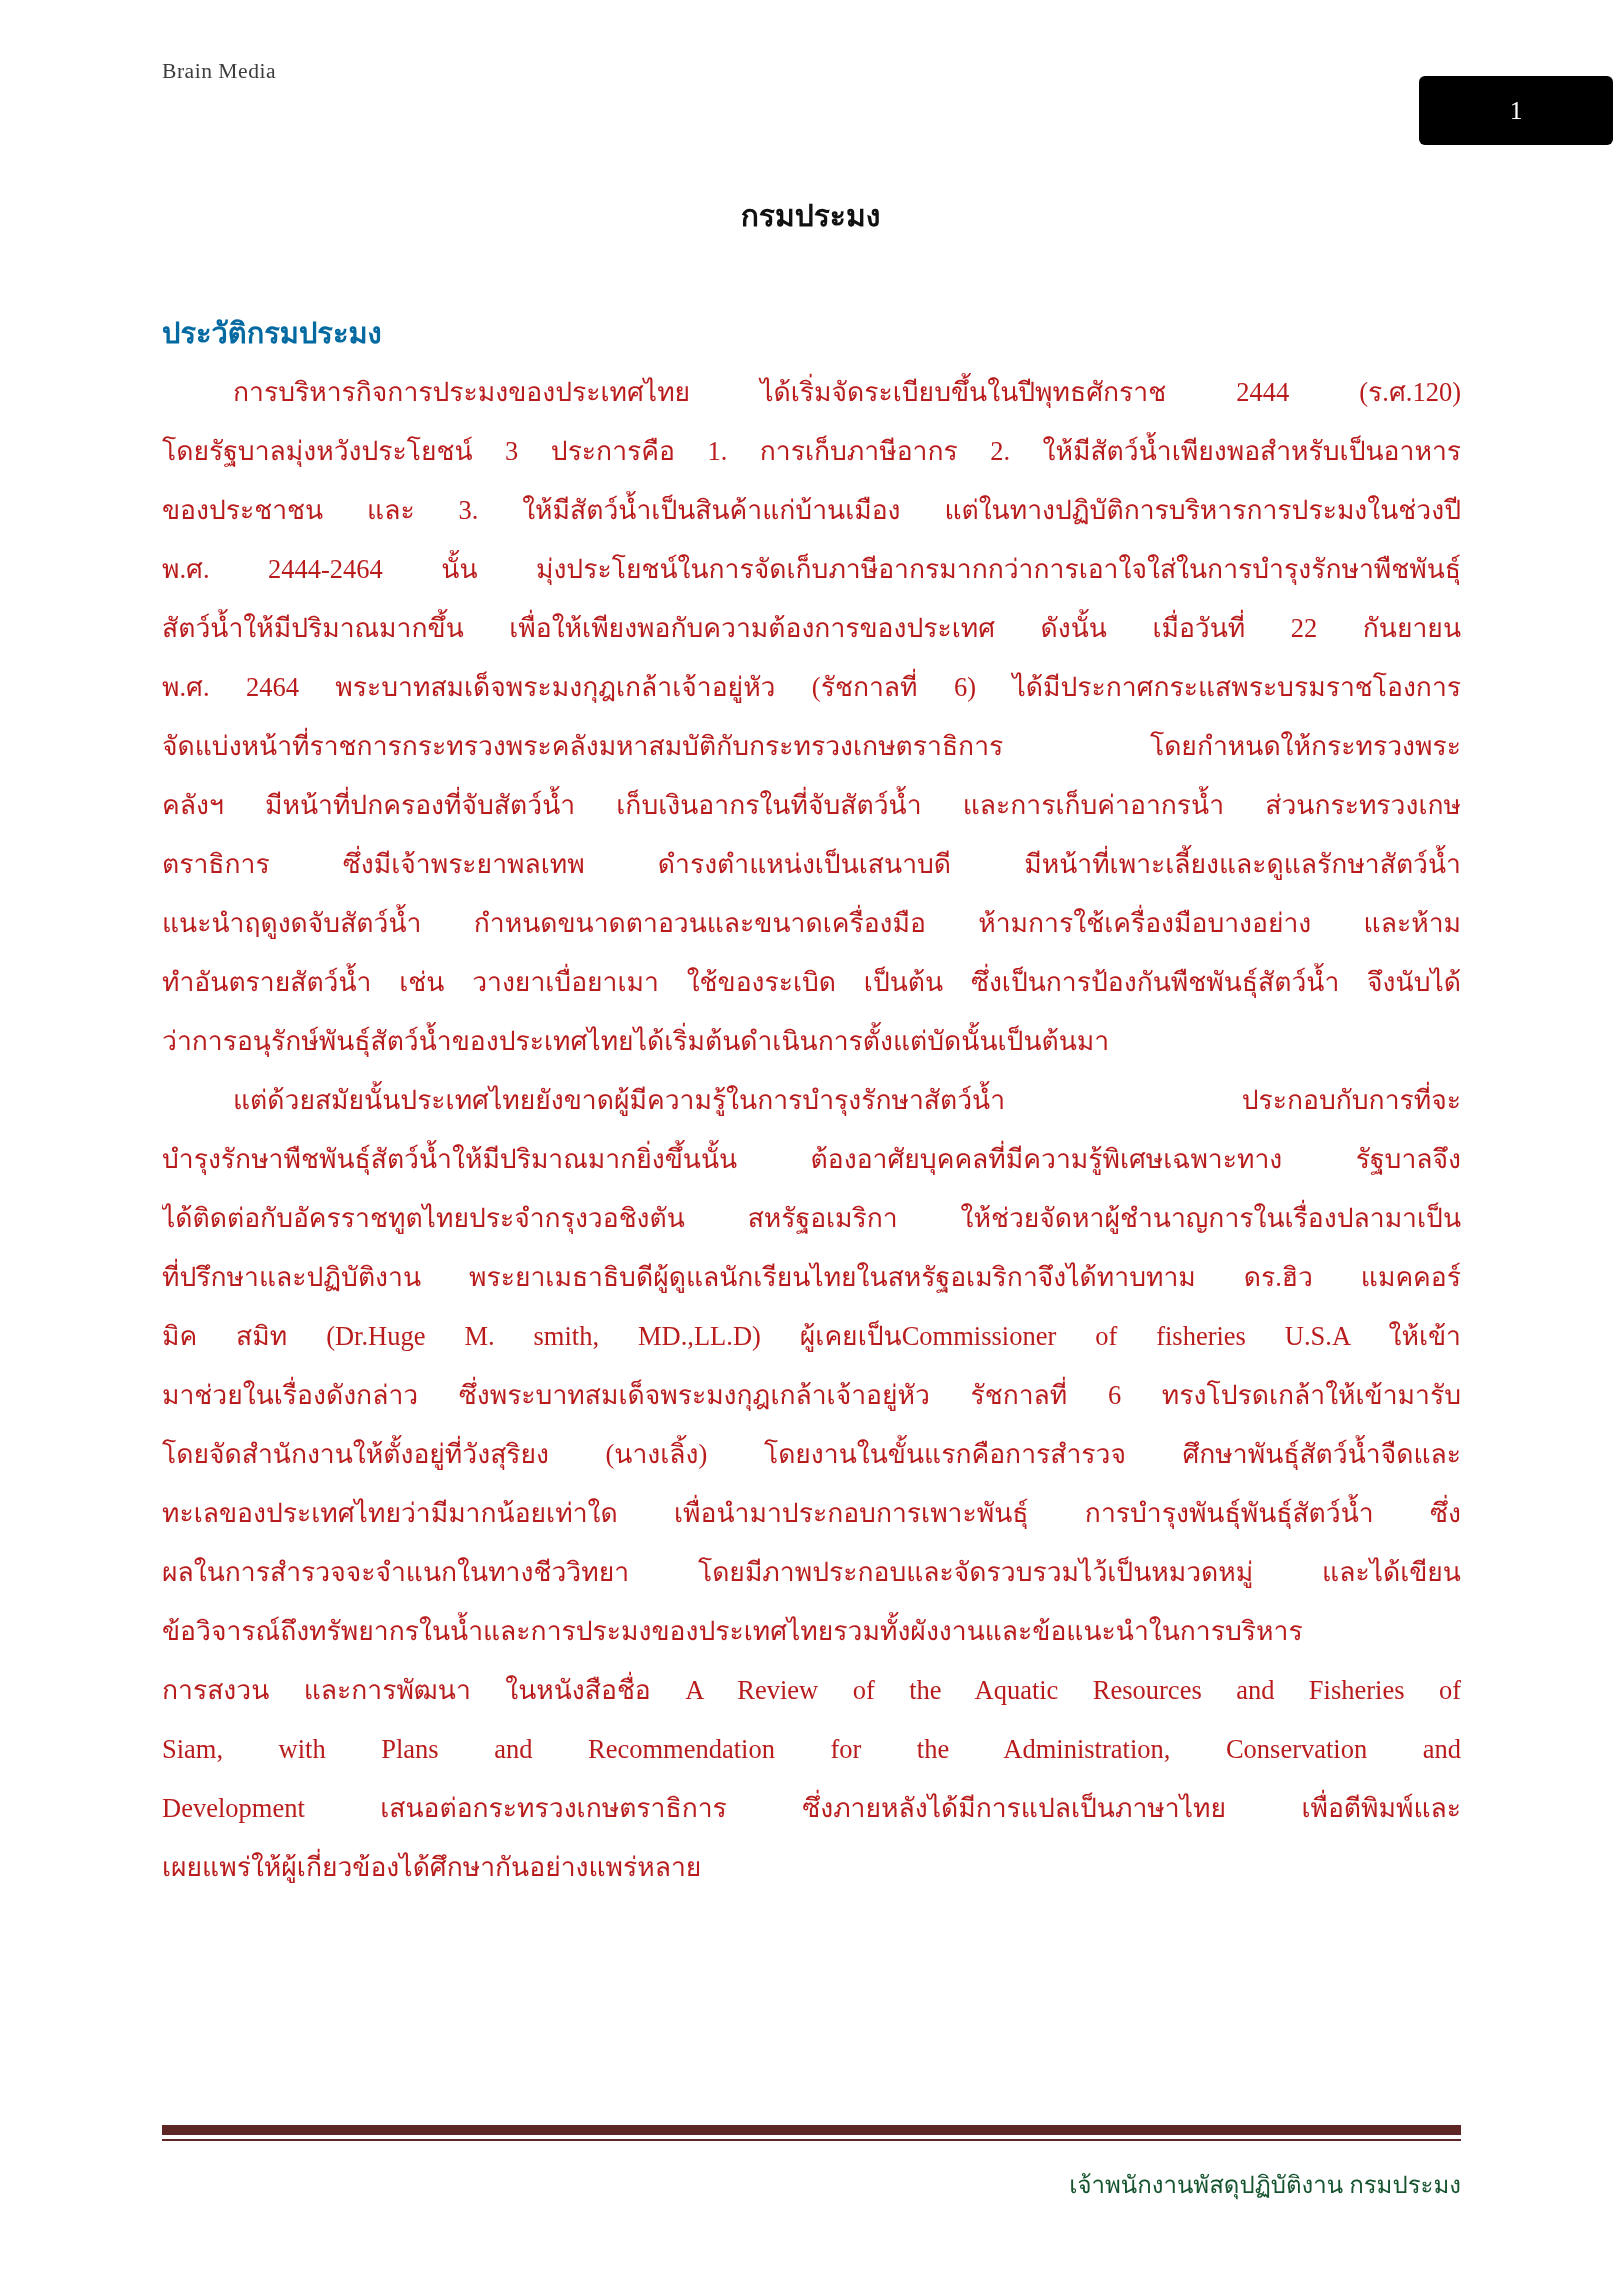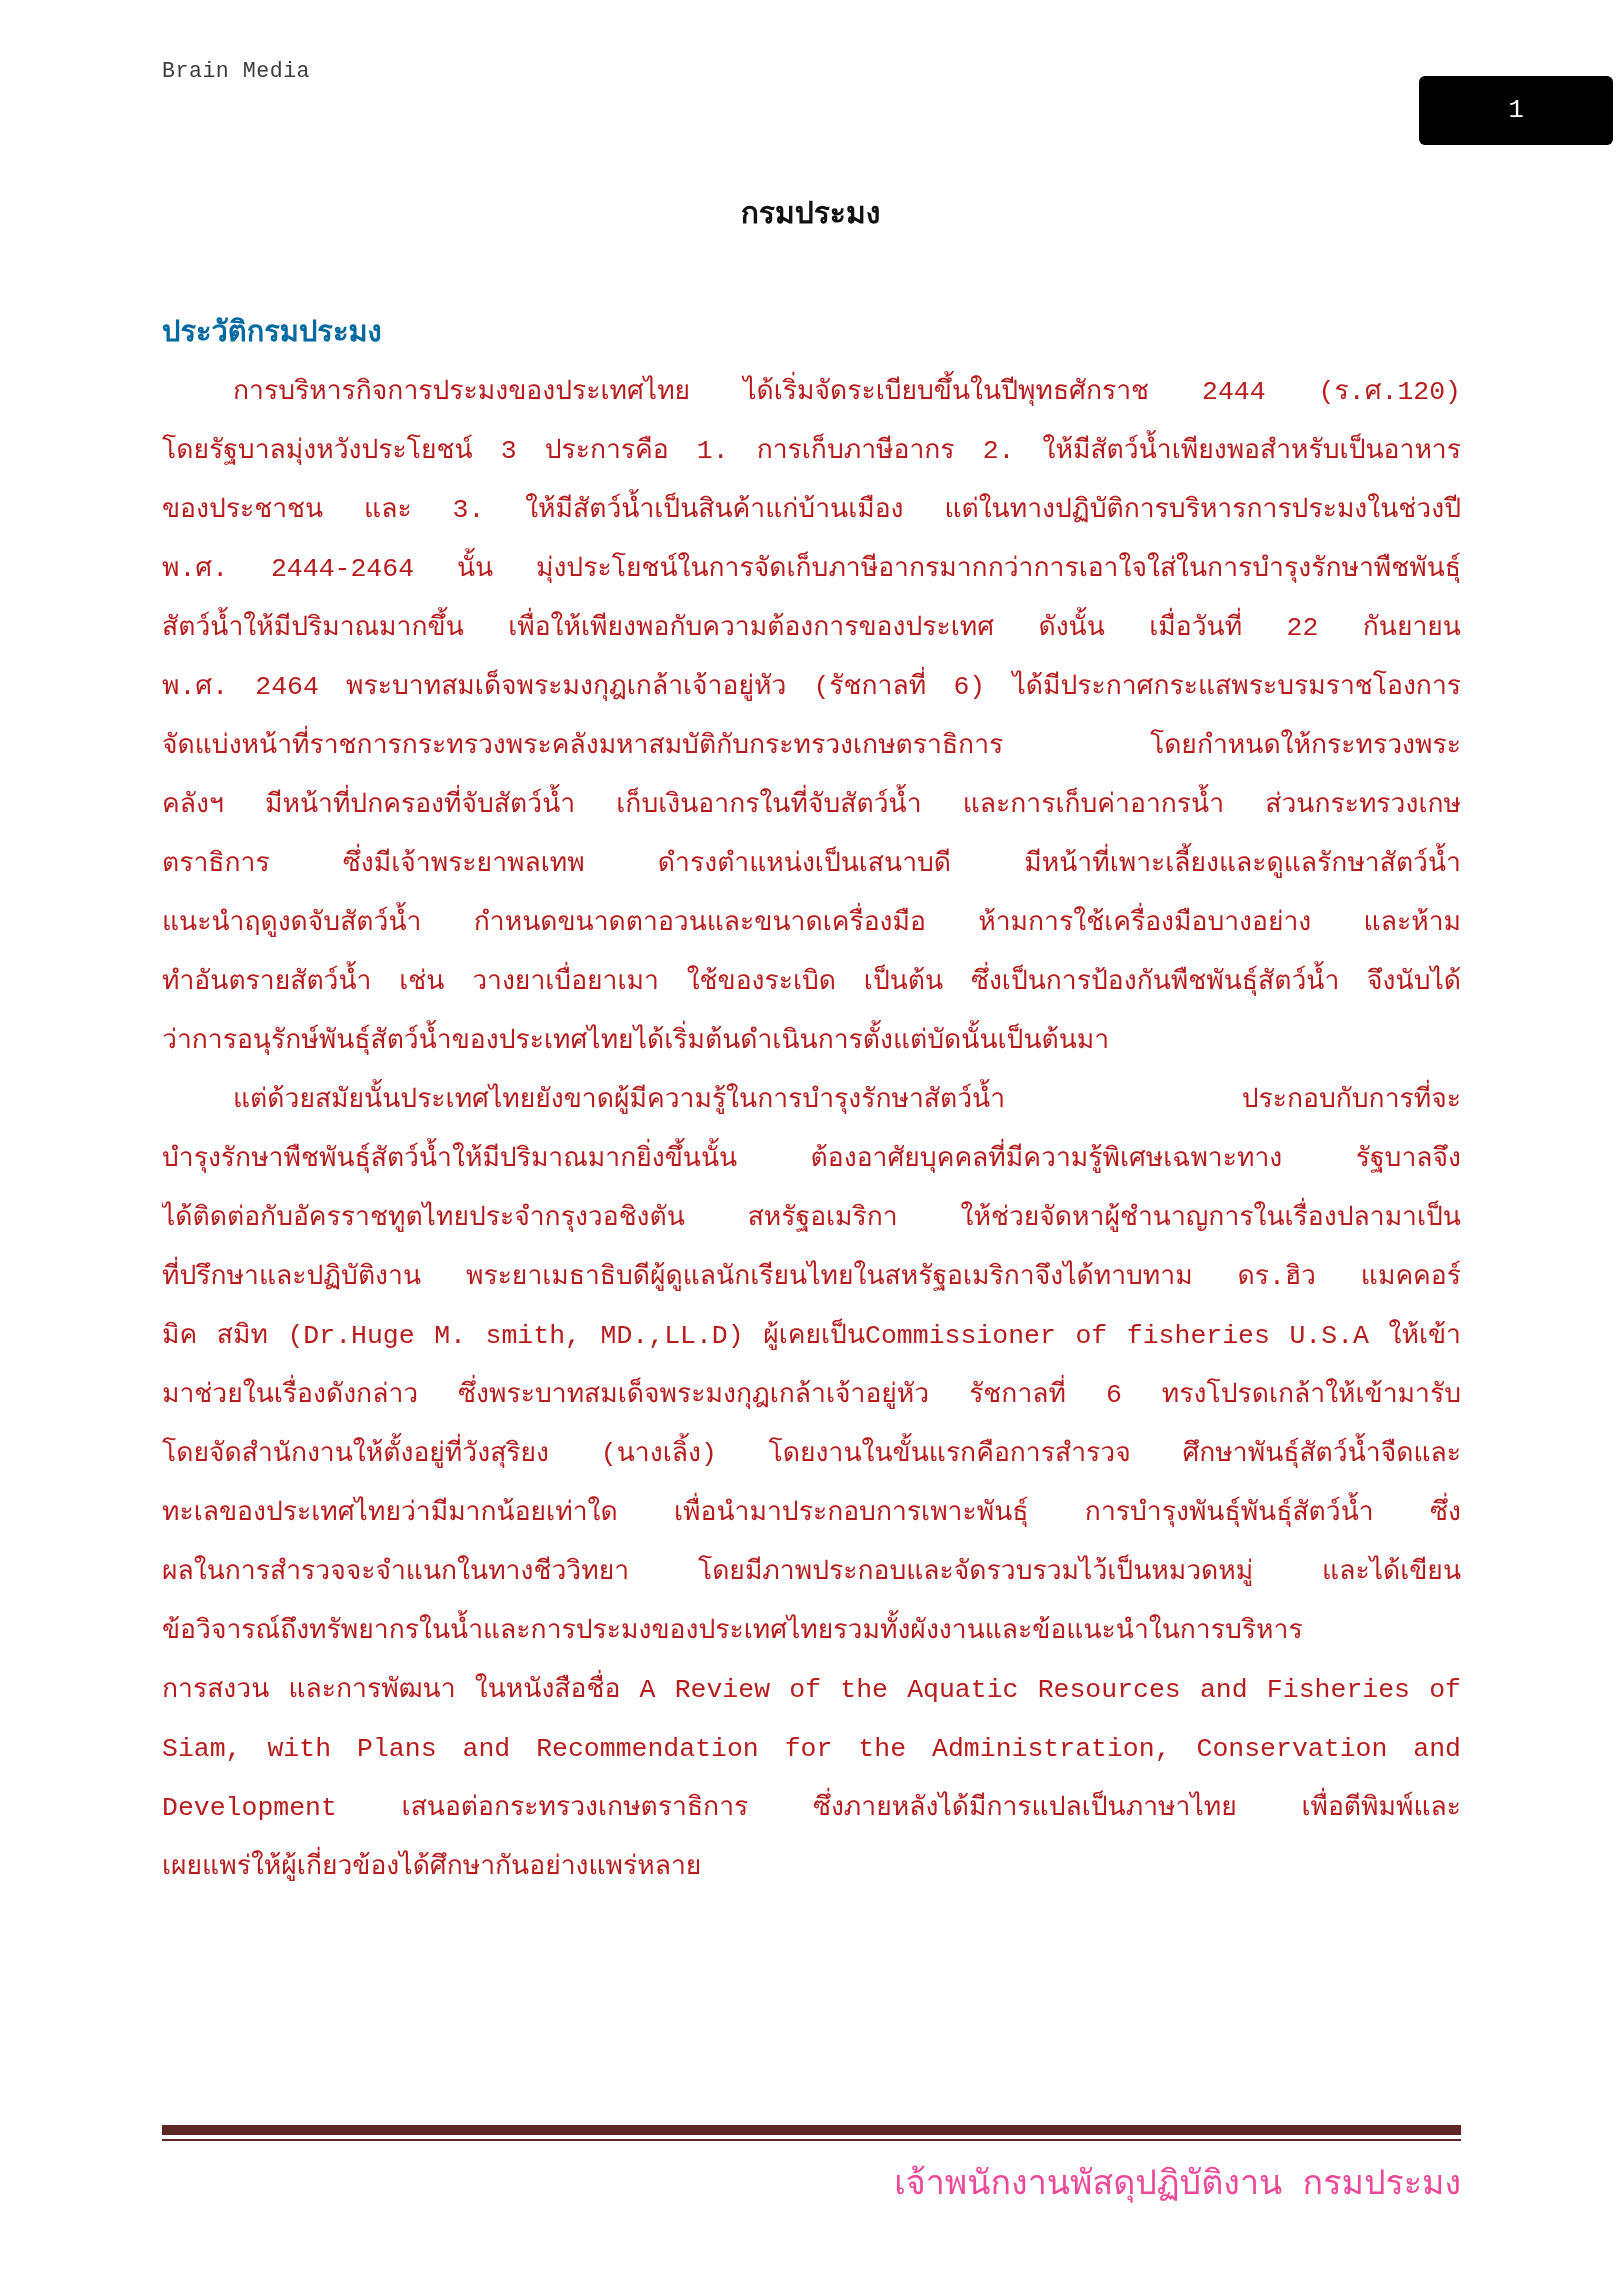--- a/index.html
+++ b/index.html
@@ -5,21 +5,21 @@
   html, body {
     margin: 0;
     padding: 0;
     background: #ffffff;
   }
   .page {
     position: relative;
     width: 1621px;
     height: 2293px;
     background: #ffffff;
-    font-family: Liberation Mono, monospace;
+    font-family: Liberation Serif, serif;
     color: #1a1a1a;
     overflow: hidden;
   }
   .header-brand {
     position: absolute;
     left: 162px;
     top: 59px;
     font-size: 21.6px;
     color: #3d3d3d;
     letter-spacing: 0.5px;
@@ -94,22 +94,22 @@
     border-bottom: 2px solid #5e2726;
   }
   .footer-signature {
     position: absolute;
     left: 162px;
     top: 2156px;
     width: 1299px;
     height: 59px;
     line-height: 59px;
     text-align: right;
-    font-size: 34px;
-    color: #ec4899;
+    font-size: 24px;
+    color: #14532d;
   }
 </style>
 </head>
 <body>
 
 <div class="page">
 
   <div class="header-brand">Brain Media</div>
 
   <div class="page-number-box" style="background: rgb(0, 0, 0);">

